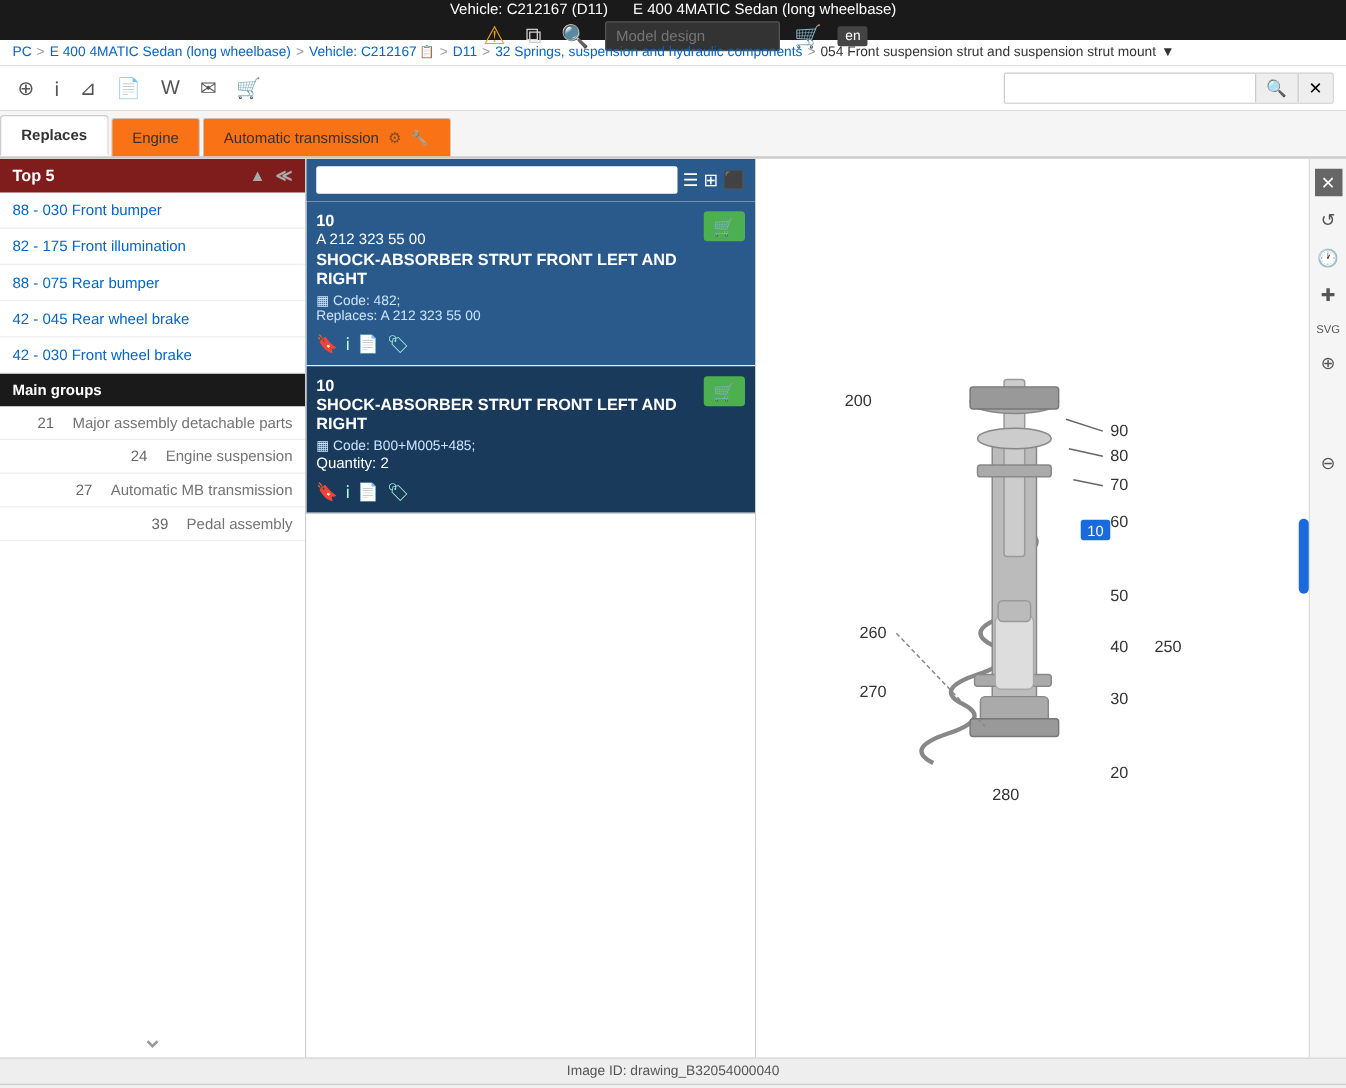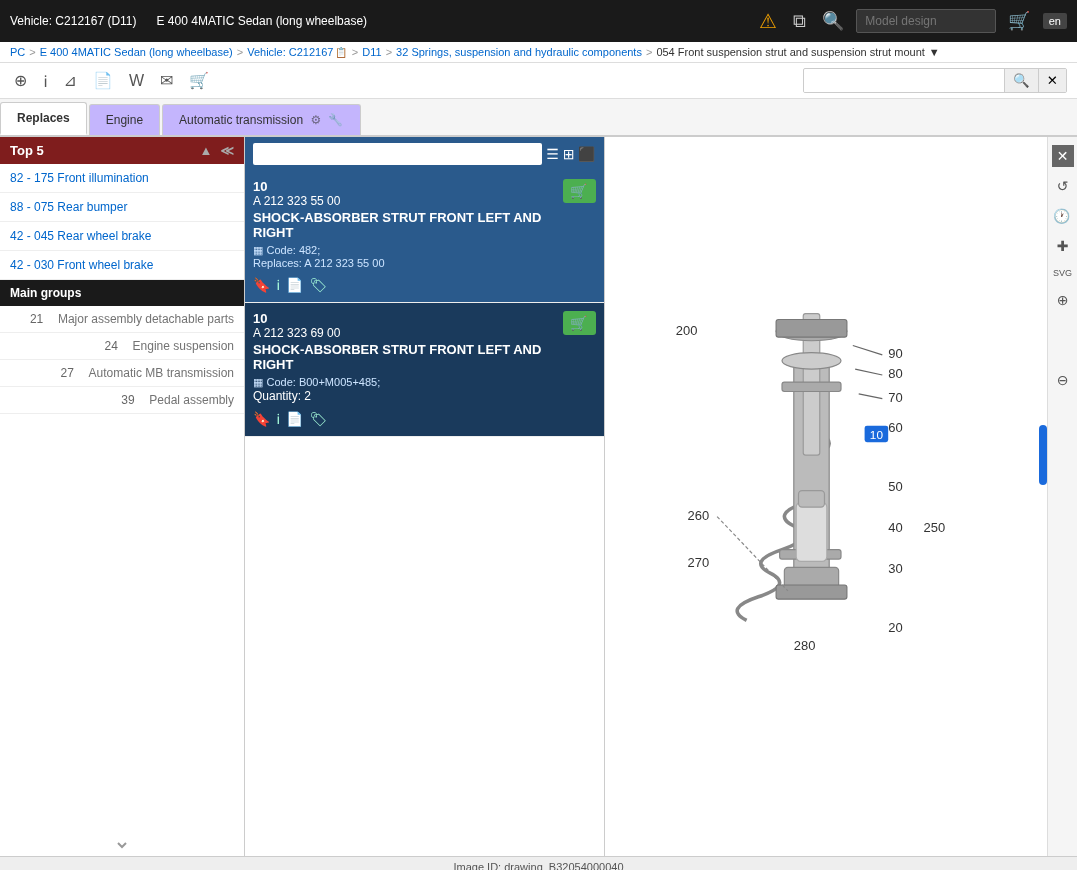--- a/index.html
+++ b/index.html
@@ -4,23 +4,24 @@
   <style>
     * { box-sizing: border-box; margin: 0; padding: 0; }
     body { font-family: Arial, sans-serif; font-size: 12px; background: #f0f0f0; width: 1077px; height: 870px; overflow: hidden; }
 
     
     .top-bar {
       background: #1a1a1a;
       color: #fff;
       display: flex;
       align-items: center;
-      height: 42px;
+      height: 32px;
       padding: 0 10px;
       justify-content: space-between;
+      flex-direction: column;
     }
     .top-bar-left { display: flex; gap: 20px; font-size: 12px; }
     .top-bar-right { display: flex; align-items: center; gap: 8px; }
     .top-bar-right input {
       background: #333;
       border: 1px solid #555;
       color: #fff;
       padding: 4px 8px;
       font-size: 12px;
       width: 140px;
@@ -104,21 +105,21 @@
       align-items: flex-end;
       padding: 0 0 0 0;
       border-bottom: 2px solid #ccc;
       height: 38px;
     }
     .tab {
       padding: 8px 16px;
       cursor: pointer;
       font-size: 12px;
       color: #333;
-      background: #c4b5fd;
+      background: #f97316;
       border: 1px solid #ccc;
       border-bottom: none;
       margin-right: 2px;
       border-radius: 3px 3px 0 0;
     }
     .tab.active {
       background: #fff;
       border-bottom: 2px solid #fff;
       font-weight: bold;
       z-index: 1;
@@ -393,20 +394,23 @@
 
   <div class="left-panel">
     <div class="top5-header">
       <span>Top 5</span>
       <div class="top5-header-icons">
         <span>▲</span>
         <span>≪</span>
       </div>
     </div>
     <div class="top5-items">
+      <div class="top5-item">
+        <span>88 - 030 Front bumper</span>
+      </div>
       <div class="top5-item">
         <span>82 - 175 Front illumination</span>
       </div>
       <div class="top5-item">
         <span>88 - 075 Rear bumper</span>
       </div>
       <div class="top5-item">
         <span>42 - 045 Rear wheel brake</span>
       </div>
       <div class="top5-item">
@@ -472,21 +476,20 @@
           <span class="part-action-icon">ℹ</span>
           <span class="part-action-icon">📄</span>
           <span class="part-action-icon">🏷</span>
         </div>
       </div>
 
       <div class="part-item dark">
         <div class="part-item-header">
           <div>
             <div class="part-num"><span>10</span></div>
-            <div class="part-code"><span>A 212 323 69 00</span></div>
             <div class="part-name">SHOCK-ABSORBER STRUT FRONT LEFT AND RIGHT</div>
             <div class="part-detail">
               <span style="font-size:11px;">▦</span>
               <span>Code: B00+M005+485;</span>
             </div>
             <div class="part-quantity">Quantity: 2</div>
           </div>
           <button class="cart-btn">🛒</button>
         </div>
         <div class="part-actions">

